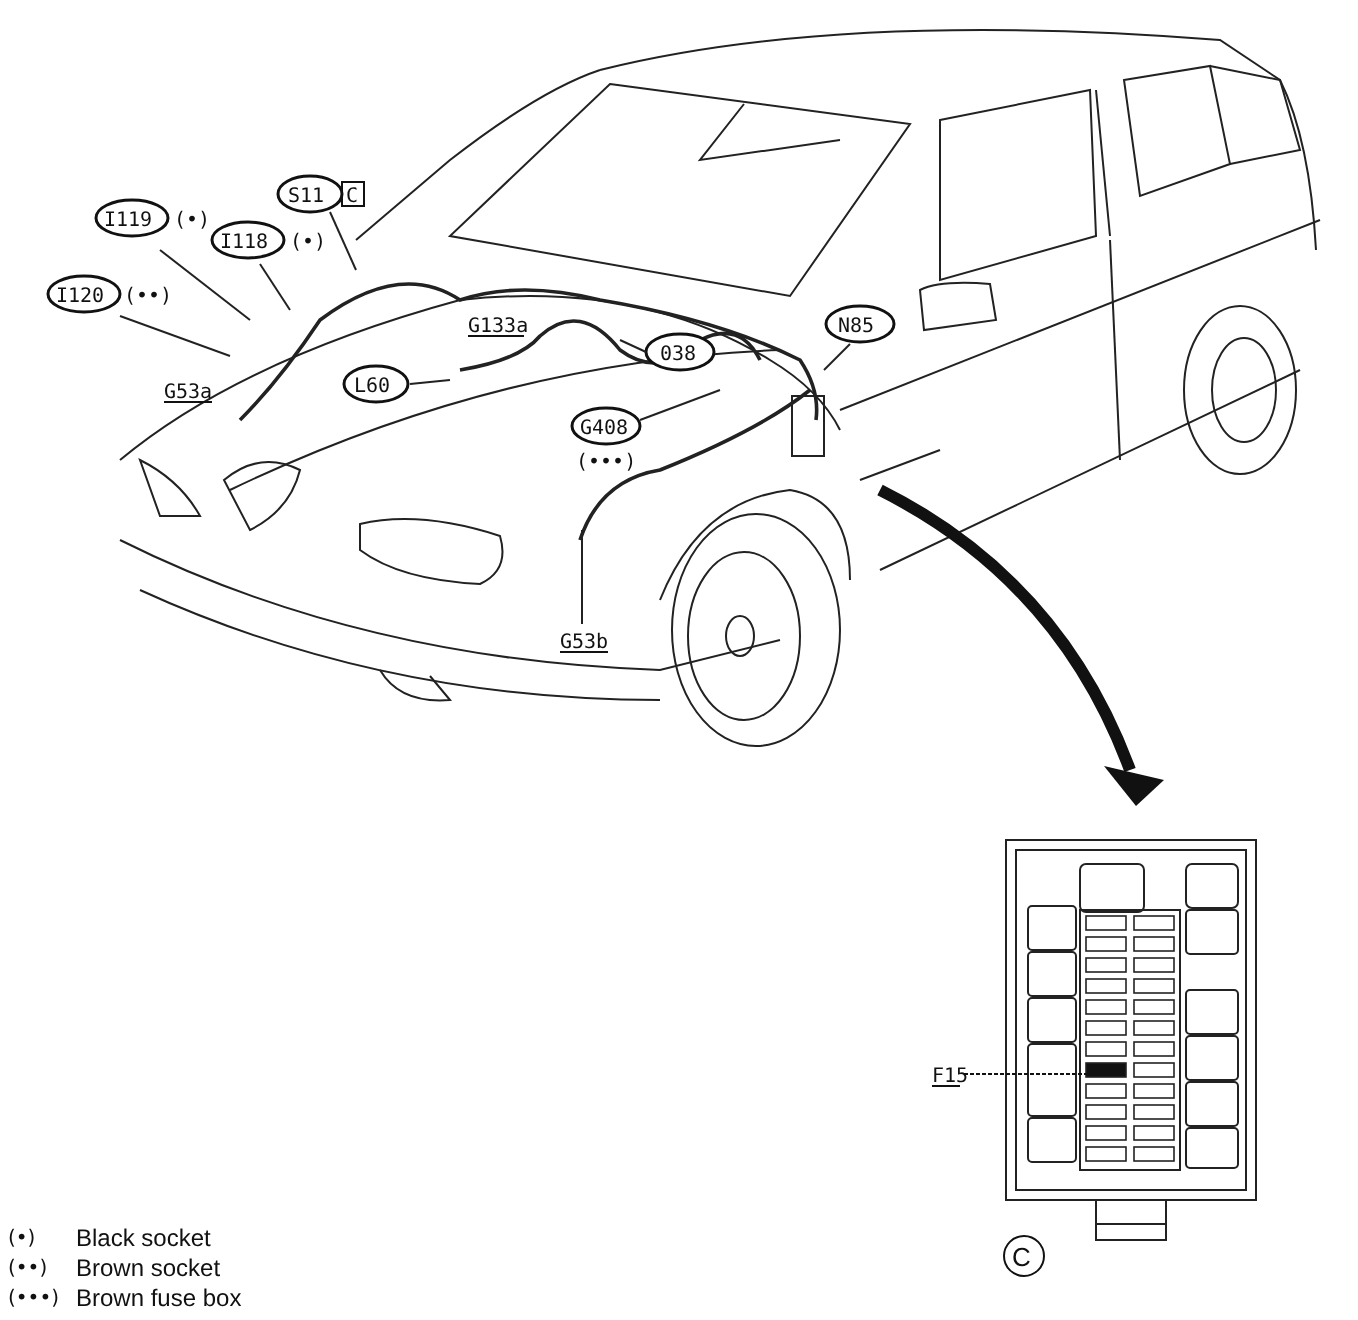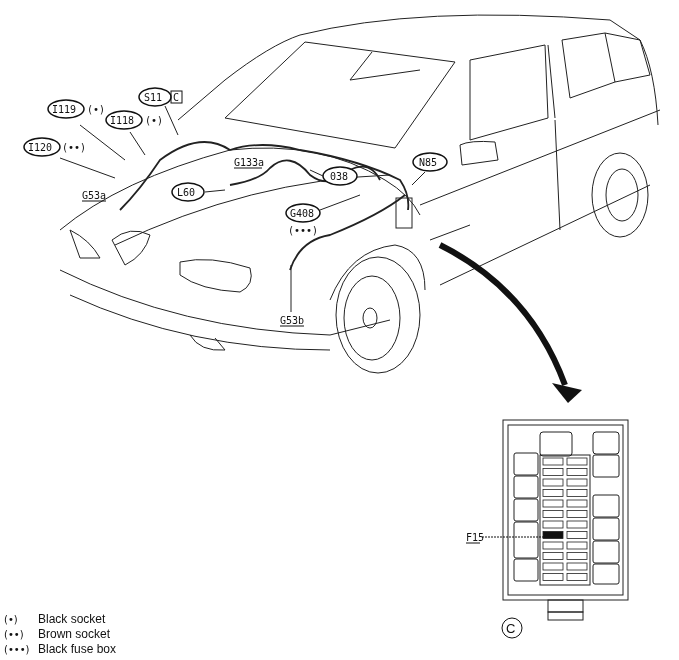--- a/index.html
+++ b/index.html
@@ -190,15 +190,15 @@
   <div class="row">
     <span class="sym">(•)</span>
     <span>Black socket</span>
   </div>
   <div class="row">
     <span class="sym">(••)</span>
     <span>Brown socket</span>
   </div>
   <div class="row">
     <span class="sym">(•••)</span>
-    <span>Black fuse box</span>
+    <span>Brown fuse box</span>
   </div>
 </div>
 
 </body></html>

